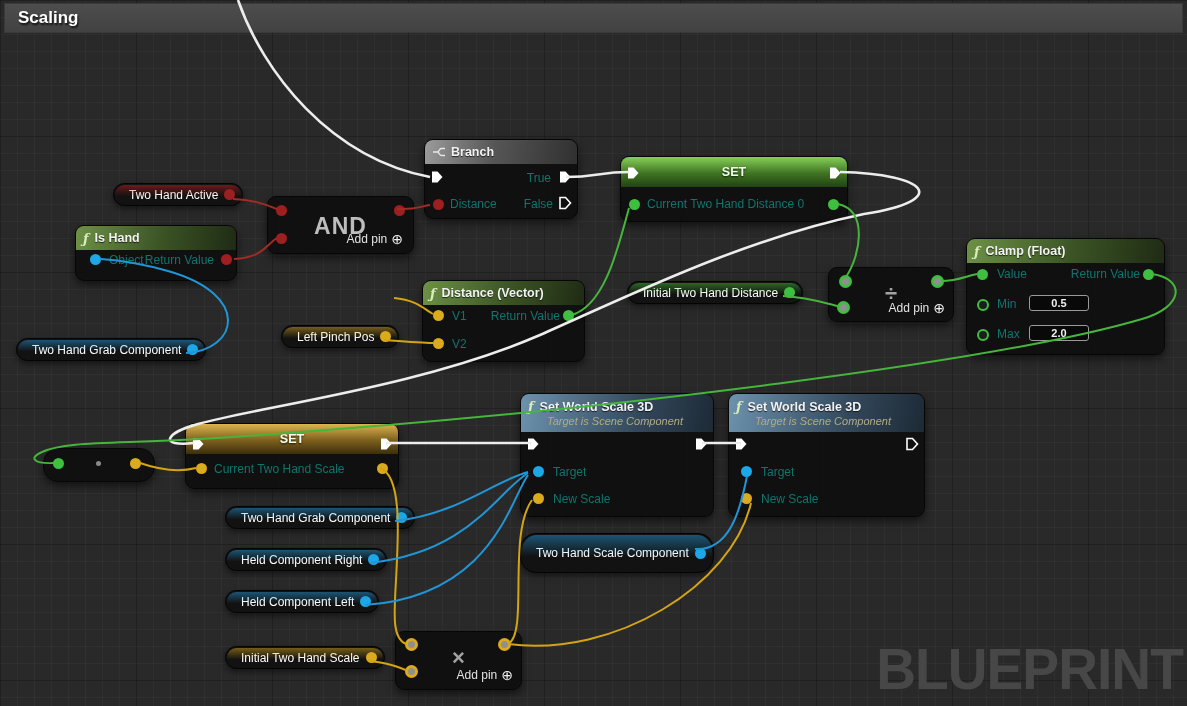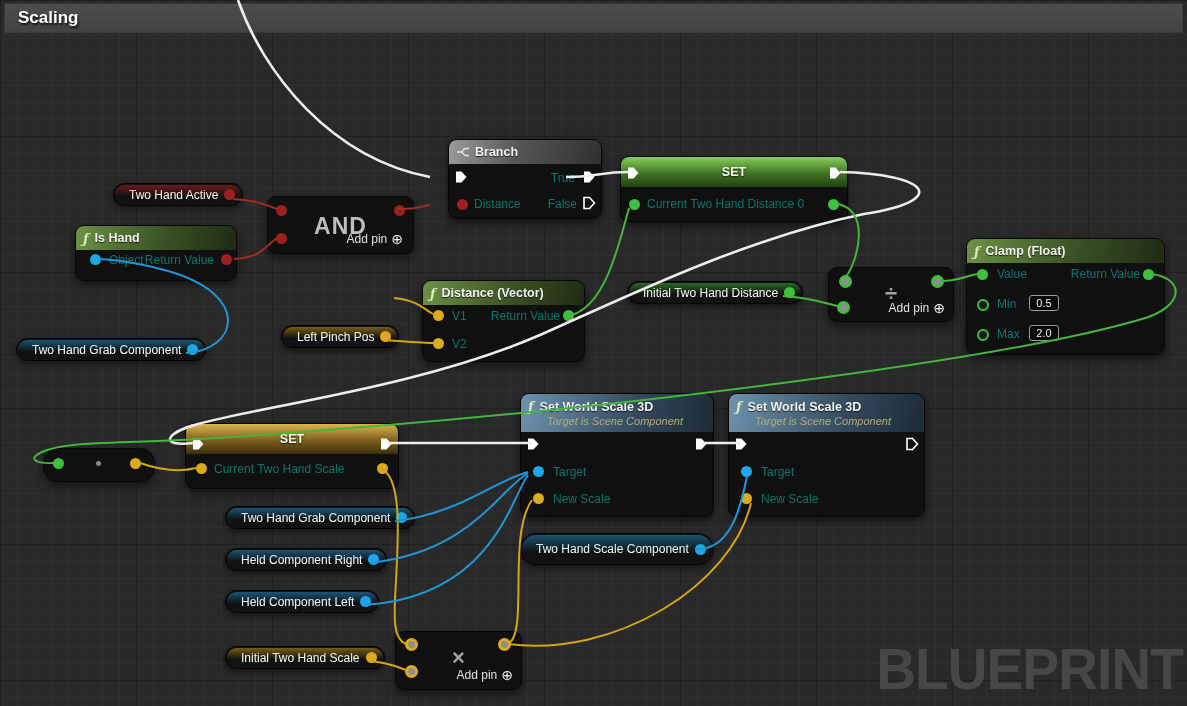--- a/index.html
+++ b/index.html
@@ -36,37 +36,37 @@
   .exec{position:absolute;z-index:12;}
   .cap{position:absolute;height:23px;border-radius:16px;background:#121212;border:1px solid #040404;
     display:flex;align-items:center;padding:0 24px 0 15px;box-sizing:border-box;color:#fff;font-size:12px;white-space:nowrap;
     box-shadow:0 3px 6px rgba(0,0,0,.5);z-index:10;}
   .cap::before{content:'';position:absolute;inset:1px;border-radius:15px;background:linear-gradient(180deg,var(--tint) 0%,rgba(0,0,0,0) 60%);opacity:.55;pointer-events:none;}
   .cap .pin{right:7px;top:50%;margin-top:-5.5px;}
   .op-sym{position:absolute;left:0;right:0;text-align:center;font-size:22px;font-weight:bold;color:#a3a3a3;z-index:11;}
   .and-sym{position:absolute;left:0;right:0;text-align:center;font-size:23px;font-weight:bold;color:#bdbdbd;letter-spacing:1px;z-index:11;}
   .addpin{position:absolute;font-size:12px;color:#e2e2e2;z-index:11;display:flex;align-items:center;gap:4px;}
   .addpin .plus{font-size:14px;color:#f0f0f0;}
-  .valbox{position:absolute;min-width:26px;padding:1px 1px;border:1px solid #9a9a9a;border-radius:3px;background:rgba(0,0,0,.4);
-    font-size:11px;color:#f0f0f0;text-align:center;z-index:12;}
+  .valbox{position:absolute;min-width:26px;padding:1px 16px;border:1px solid #9a9a9a;border-radius:3px;background:rgba(0,0,0,.4);
+    font-size:11px;color:#f0f0f0;text-align:center;z-index:12;font-weight:bold;}
   .dot{position:absolute;width:5px;height:5px;border-radius:50%;background:#8a8a8a;z-index:12;}
   svg.wires{position:absolute;left:0;top:0;z-index:40;pointer-events:none;}
 </style>
 </head>
 <body>
 
 <div id="canvas">
 
   <div class="comment-bar">
     <span>Scaling</span>
   </div>
 
   <div class="watermark">BLUEPRINT</div>
 
-  <div class="node" style="left:424px;top:139px;width:152px;height:78px;margin-left:24px;">
+  <div class="node" style="left:424px;top:139px;width:152px;height:78px;">
     <div class="hd hd-gray">
       <svg width="14" height="12" viewBox="0 0 14 12" style="margin-right:5px;">
         <path d="M1 6 H5 M5 6 C7.5 6 7 2.5 9.5 2.5 H13 M5 6 C7.5 6 7 9.5 9.5 9.5 H13" stroke="#e8e8e8" stroke-width="1.5" fill="none"></path>
       </svg>
       <span class="hd-title">Branch</span>
     </div>
     <svg class="exec" style="left:5px;top:30px;" width="14" height="14" viewBox="0 0 14 14">
         <path d="M2 1.5 H7.5 L12.5 7 L7.5 12.5 H2 Z" fill="#fff"></path>
       </svg>
     <span class="plabel" style="right:26px;top:31px;">True</span>
@@ -261,21 +261,21 @@
     <div class="op-sym" style="top:13px;">×</div>
     <div class="addpin" style="right:8px;bottom:6px;">
       <span>Add pin</span>
       <span class="plus">⊕</span>
     </div>
     <span class="pin ring" style="left:9px;top:6px;border-color:#dcaa1d;"></span>
     <span class="pin ring" style="left:9px;top:33px;border-color:#dcaa1d;"></span>
     <span class="pin ring" style="right:10px;top:6px;border-color:#dcaa1d;"></span>
   </div>
 
-  <div class="cap" style="left:520px;top:533px;height:32px;--tint:rgba(40,160,230,.85);">
+  <div class="cap" style="left:520px;top:533px;height:40px;--tint:rgba(40,160,230,.85);">
     <span>Two Hand Scale Component</span>
     <span class="pin" style="background:#1ba7e8;"></span>
   </div>
 
   <svg class="wires" width="1187" height="706" viewBox="0 0 1187 706">
 
     <g stroke="#ededed" stroke-width="2.6" fill="none">
       <path d="M238,0 C263,72 330,158 430,177"></path>
       <path d="M566,177 C596,177 600,172 629,172"></path>
       <path d="M840,172 C928,174 952,200 864,214 C742,239 620,300 540,335 C420,387 262,406 198,424 C165,433 158,447 194,443"></path>

